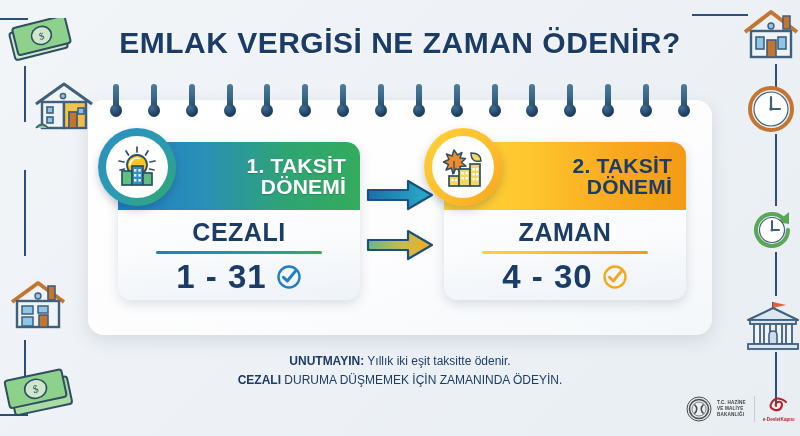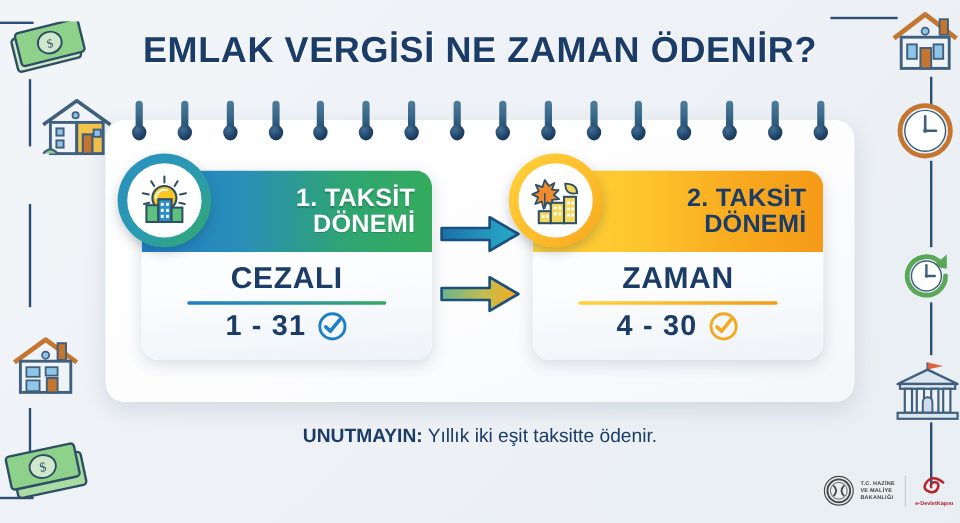--- a/index.html
+++ b/index.html
@@ -134,21 +134,21 @@
   #card1 .rule { background: linear-gradient(90deg,#1f7fc4 0%, #2a93ab 50%, #34ab5d 100%); }
   #card2 .rule { background: linear-gradient(90deg,#ffd23a 0%, #fdb92a 50%, #f59a17 100%); }
 
   .days {
     position: absolute;
     left: 0; right: 0; top: 116px;
     display: flex;
     align-items: center;
     justify-content: center;
     gap: 9px;
-    font-size: 24px;
+    font-size: 33px;
     font-weight: bold;
     color: #1b3c66;
     letter-spacing: 1px;
   }
 
   
   .badge {
     position: absolute;
     left: -20px; top: -14px;
     width: 78px; height: 78px;
@@ -169,21 +169,21 @@
   .arrow { position: absolute; }
   #arrow-top { left: 366px; top: 178px; }
   #arrow-bottom { left: 366px; top: 228px; }
 
   
   #footer {
     position: absolute;
     left: 0; top: 352px; width: 800px;
     text-align: center;
     color: #1b3c66;
-    font-size: 16px;
+    font-size: 12px;
     line-height: 1.55;
   }
   #footer b { font-weight: bold; }
   #footer .ln { display: block; }
 
   
   #logos {
     position: absolute;
     left: 686px; top: 396px;
     display: flex;
@@ -482,20 +482,21 @@
             <rect x="11.5" y="35" width="2.2" height="2.3"></rect>
               <rect x="15" y="35" width="2.2" height="2.3"></rect>
           </g>
         </svg>
       </div>
     </div>
   </div>
 
   <div id="footer">
     <span class="ln"><b>UNUTMAYIN:</b><span> Yıllık iki eşit taksitte ödenir.</span></span>
+    <span class="ln"><b>CEZALI</b><span> DURUMA DÜŞMEMEK İÇİN ZAMANINDA ÖDEYİN.</span></span>
   </div>
 
   <div id="logos">
     <div class="logo-gov">
       <svg width="26" height="26" viewBox="0 0 26 26">
         <circle cx="13" cy="13" r="12" fill="none" stroke="#4a4a4a" stroke-width="1"></circle>
         <circle cx="13" cy="13" r="9.5" fill="none" stroke="#4a4a4a" stroke-width="1.6"></circle>
         <circle cx="13" cy="13" r="7" fill="none" stroke="#4a4a4a" stroke-width=".7"></circle>
         <path d="M8.5 8.5 Q13 13 8.5 17.5 M17.5 8.5 Q13 13 17.5 17.5" fill="none" stroke="#4a4a4a" stroke-width="1.5"></path>
       </svg>

